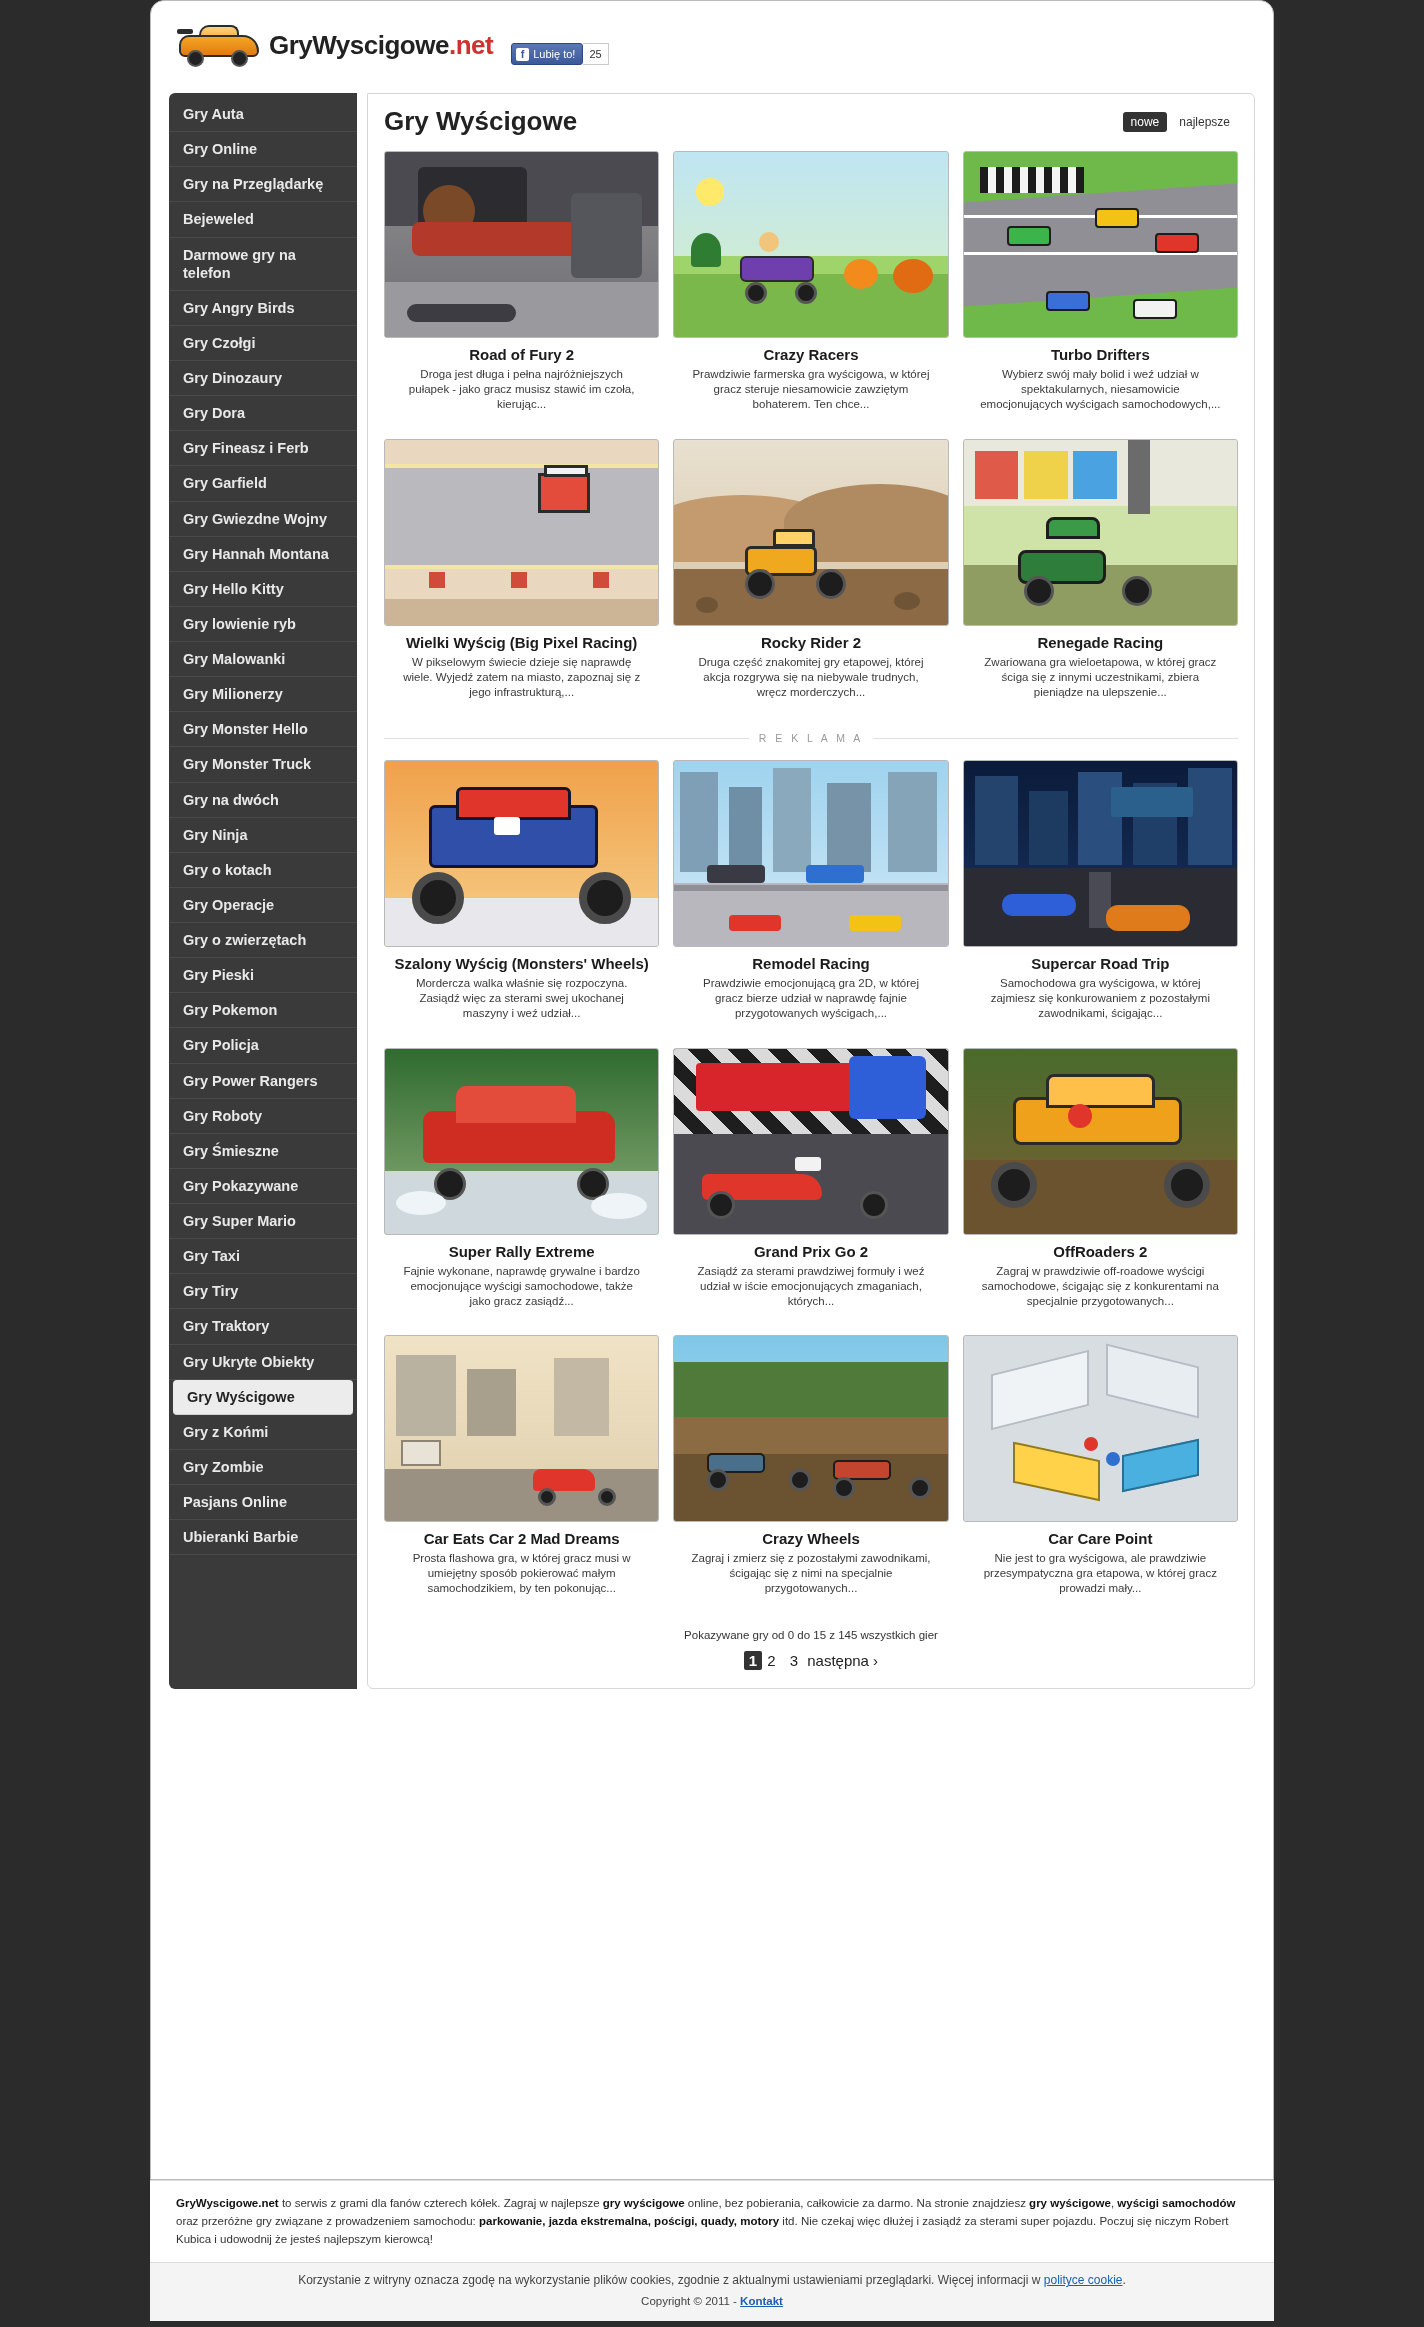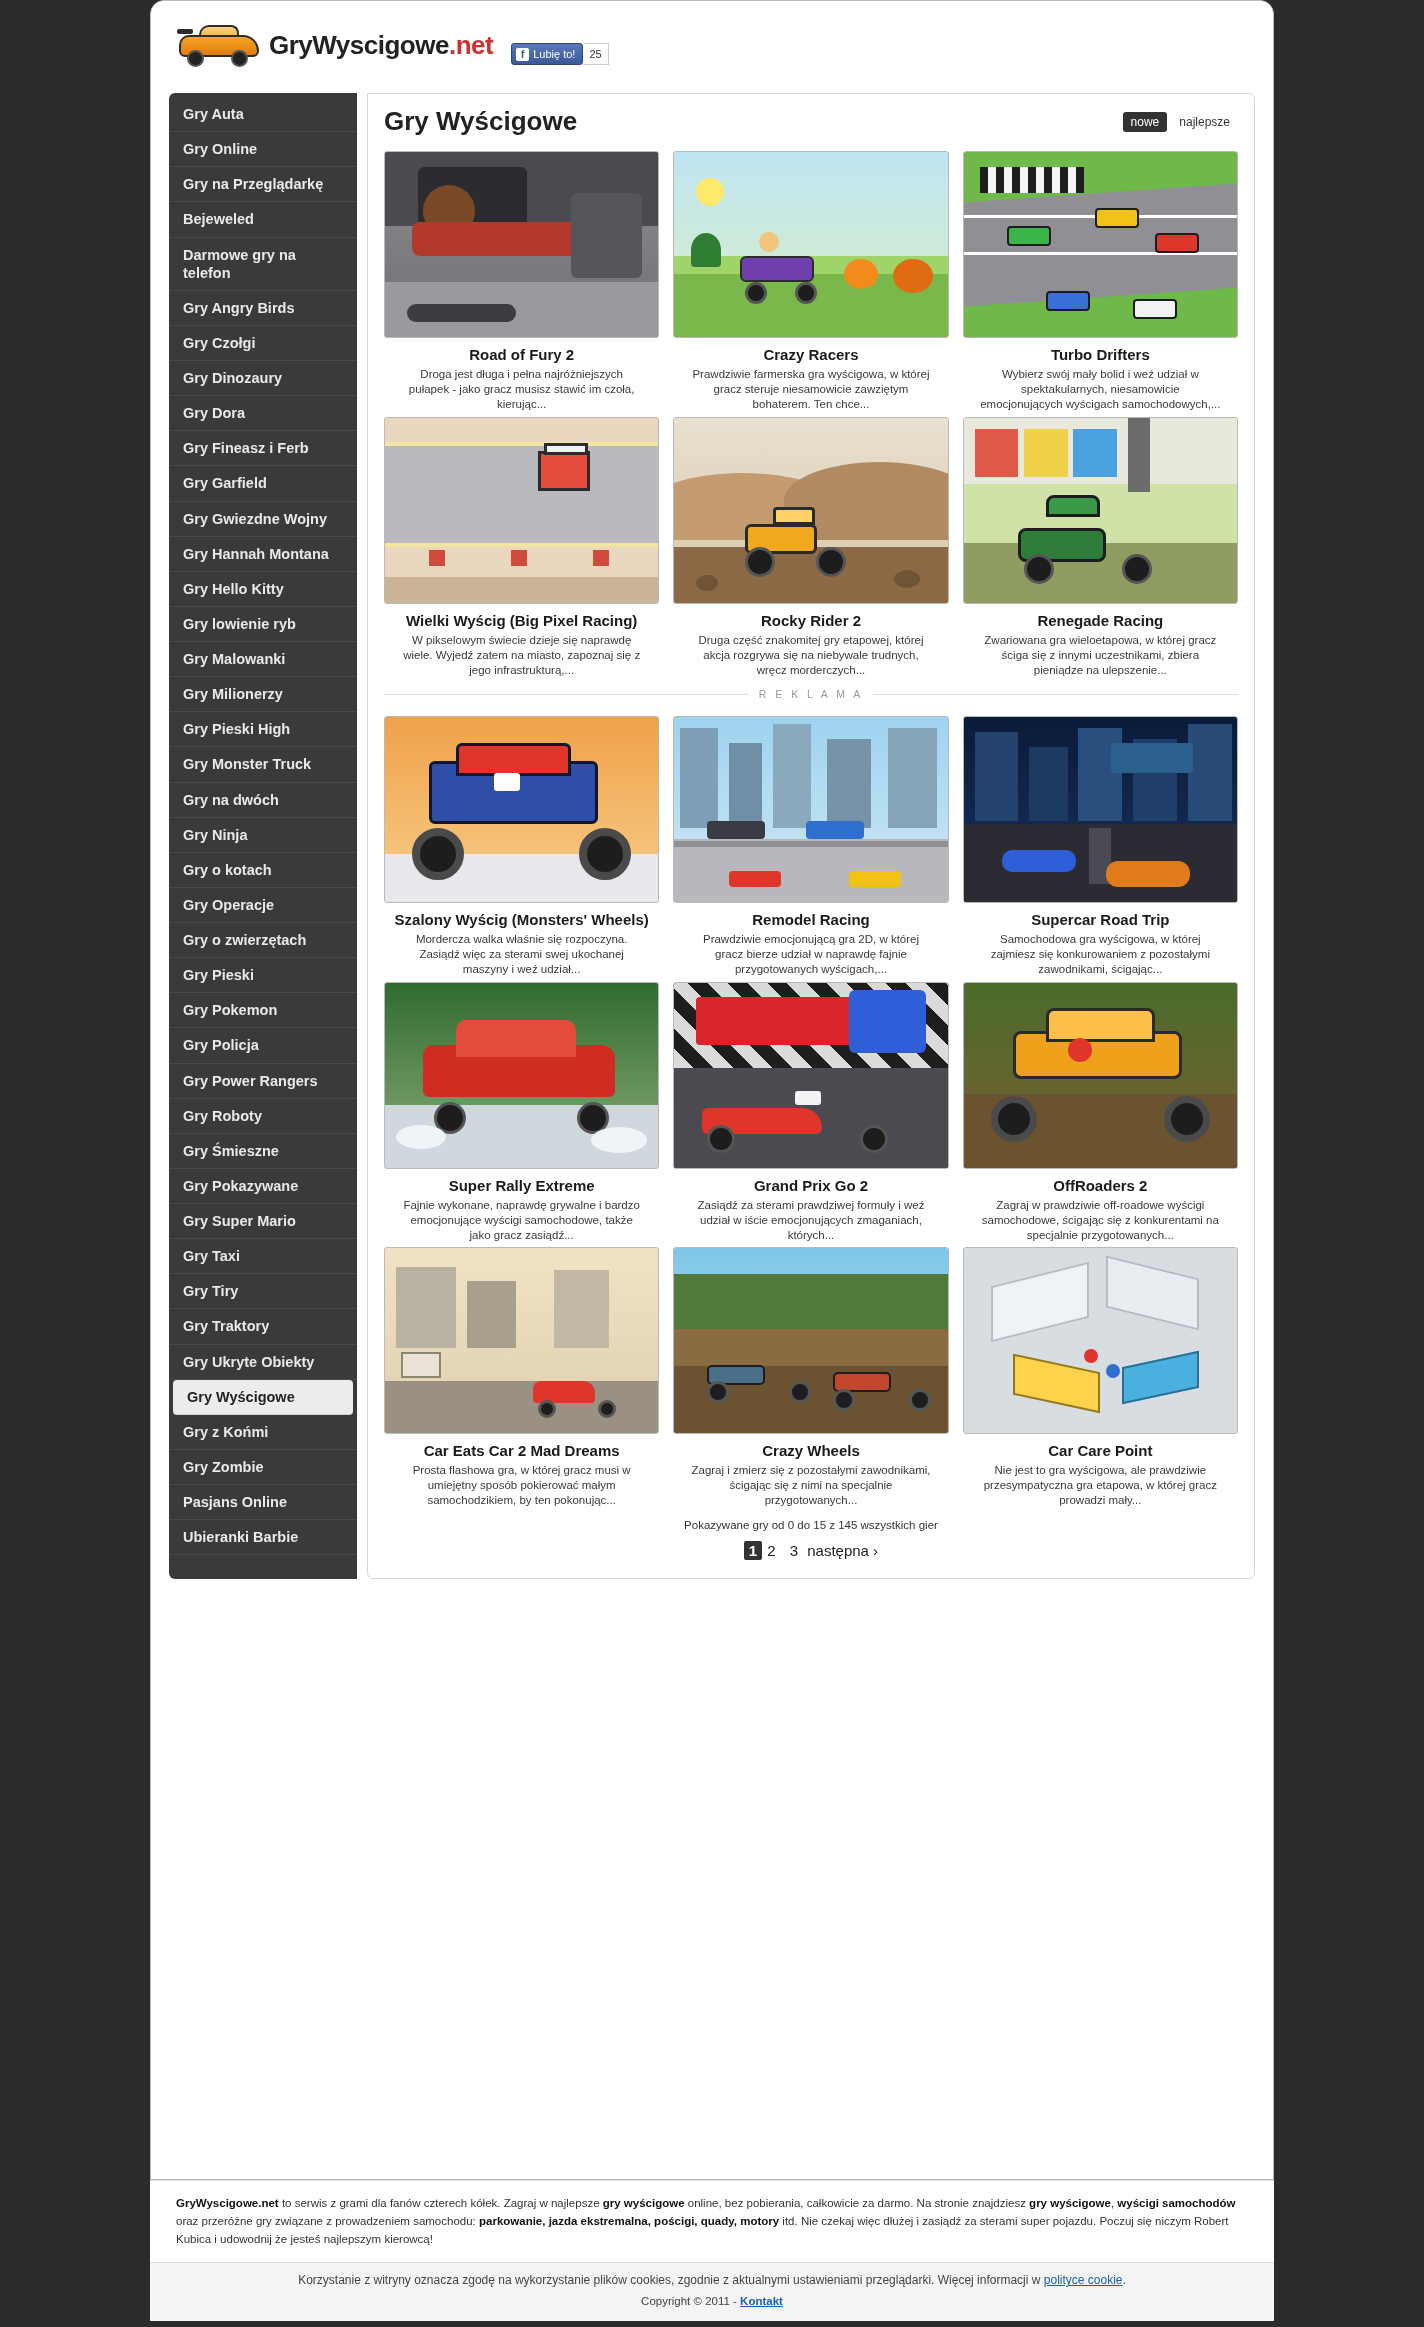--- a/index.html
+++ b/index.html
@@ -181,21 +181,21 @@
   .sorter.active {
     background: #333;
     color: #fff;
   }
   .grid {
     display: grid;
     grid-template-columns: repeat(3, 1fr);
     gap: 0 14px;
   }
   .card {
-    padding-bottom: 4px;
+    padding-bottom: 26px;
   }
   .thumb {
     width: 100%;
     height: 187px;
     border: 1px solid #b9b9b9;
     border-radius: 3px;
     overflow: hidden;
     position: relative;
     background: #cfcfcf;
     cursor: pointer;
@@ -340,21 +340,21 @@
         <a class="nav-item">Gry Dinozaury</a>
         <a class="nav-item">Gry Dora</a>
         <a class="nav-item">Gry Fineasz i Ferb</a>
         <a class="nav-item">Gry Garfield</a>
         <a class="nav-item">Gry Gwiezdne Wojny</a>
         <a class="nav-item">Gry Hannah Montana</a>
         <a class="nav-item">Gry Hello Kitty</a>
         <a class="nav-item">Gry lowienie ryb</a>
         <a class="nav-item">Gry Malowanki</a>
         <a class="nav-item">Gry Milionerzy</a>
-        <a class="nav-item">Gry Pieski High</a>
+        <a class="nav-item">Gry Monster Hello</a>
         <a class="nav-item">Gry Monster Truck</a>
         <a class="nav-item">Gry na dwóch</a>
         <a class="nav-item">Gry Ninja</a>
         <a class="nav-item">Gry o kotach</a>
         <a class="nav-item">Gry Operacje</a>
         <a class="nav-item">Gry o zwierzętach</a>
         <a class="nav-item">Gry Pieski</a>
         <a class="nav-item">Gry Pokemon</a>
         <a class="nav-item">Gry Policja</a>
         <a class="nav-item">Gry Power Rangers</a>

